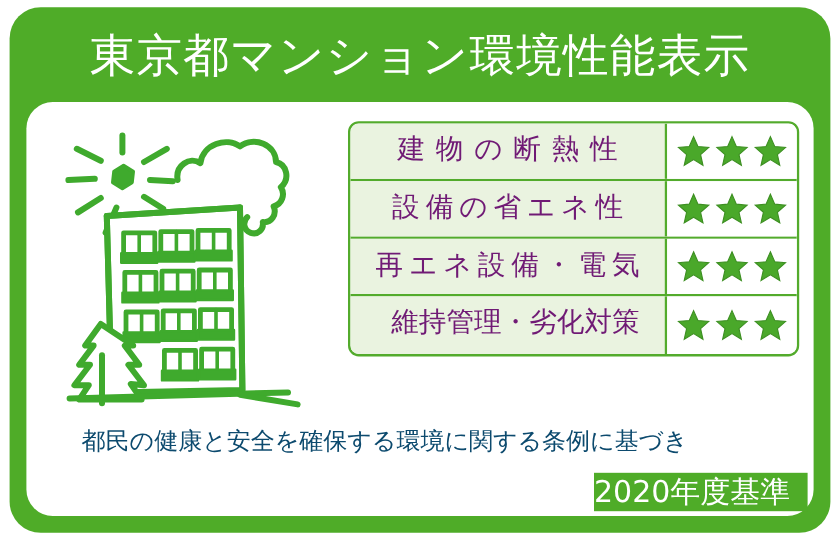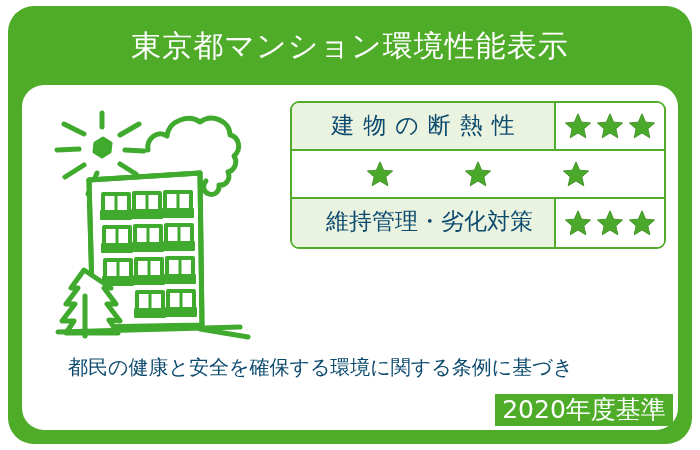--- a/index.html
+++ b/index.html
@@ -27,21 +27,21 @@
   }
 
   
   #label-title {
     position: absolute;
     left: 0;
     top: 16px;
     width: 684px;
     text-align: center;
     color: #ffffff;
-    font-size: 30px;
+    font-size: 38px;
     line-height: 48px;
     letter-spacing: 1px;
     font-weight: 500;
     white-space: nowrap;
   }
 
   
   #label-body {
     position: absolute;
     left: 14px;
@@ -81,21 +81,21 @@
     border-bottom: 2px solid #53ab2c;
     box-sizing: border-box;
   }
   .rating-row:last-child { border-bottom: none; }
 
   .rating-label {
     width: 264px;
     box-sizing: border-box;
     background: #eaf3e0;
     border-right: 2px solid #53ab2c;
-    color: #0c4a6e;
+    color: #701a75;
     font-size: 23px;
     line-height: 44px;
     text-align: center;
     white-space: nowrap;
     overflow: hidden;
   }
   .rating-label.sp-wide { letter-spacing: 9px; text-indent: 9px; }
   .rating-label.sp-mid  { letter-spacing: 5px; text-indent: 5px; }
   .rating-label.sp-none { letter-spacing: 0px; padding-left: 13px; }
   .rating-label.sp-huge { letter-spacing: 0px; }
@@ -128,21 +128,21 @@
   #standard-badge {
     position: absolute;
     left: 473px;
     top: 309px;
     width: 178px;
     height: 32px;
     background: #4fac28;
     color: #ffffff;
     font-size: 25px;
     line-height: 32px;
-    text-align: center;
+    text-align: left;
     white-space: nowrap;
     box-sizing: border-box;
   }
 </style>
 </head>
 <body>
 
 <div id="label-card">
 
   <div id="label-title">東京都マンション環境性能表示</div>
@@ -241,33 +241,48 @@
           <svg class="star" viewBox="0 0 24 24">
               <path d="M12 1.6l3.1 7.1 7.7.7-5.8 5.1 1.7 7.6L12 18l-6.7 4.1 1.7-7.6-5.8-5.1 7.7-.7z" fill="#4aa82a" stroke="#3d8f22" stroke-width="0.8"></path>
             </svg>
           <svg class="star" viewBox="0 0 24 24">
               <path d="M12 1.6l3.1 7.1 7.7.7-5.8 5.1 1.7 7.6L12 18l-6.7 4.1 1.7-7.6-5.8-5.1 7.7-.7z" fill="#4aa82a" stroke="#3d8f22" stroke-width="0.8"></path>
             </svg>
         </div>
       </div>
 
       <div class="rating-row">
+        <div class="rating-label sp-mid">設備の省エネ性</div>
         <div class="rating-stars">
           <svg class="star" viewBox="0 0 24 24">
               <path d="M12 1.6l3.1 7.1 7.7.7-5.8 5.1 1.7 7.6L12 18l-6.7 4.1 1.7-7.6-5.8-5.1 7.7-.7z" fill="#4aa82a" stroke="#3d8f22" stroke-width="0.8"></path>
             </svg>
           <svg class="star" viewBox="0 0 24 24">
               <path d="M12 1.6l3.1 7.1 7.7.7-5.8 5.1 1.7 7.6L12 18l-6.7 4.1 1.7-7.6-5.8-5.1 7.7-.7z" fill="#4aa82a" stroke="#3d8f22" stroke-width="0.8"></path>
             </svg>
           <svg class="star" viewBox="0 0 24 24">
               <path d="M12 1.6l3.1 7.1 7.7.7-5.8 5.1 1.7 7.6L12 18l-6.7 4.1 1.7-7.6-5.8-5.1 7.7-.7z" fill="#4aa82a" stroke="#3d8f22" stroke-width="0.8"></path>
             </svg>
         </div>
       </div>
 
+      <div class="rating-row">
+        <div class="rating-label sp-mid">再エネ設備・電気</div>
+        <div class="rating-stars">
+          <svg class="star" viewBox="0 0 24 24">
+              <path d="M12 1.6l3.1 7.1 7.7.7-5.8 5.1 1.7 7.6L12 18l-6.7 4.1 1.7-7.6-5.8-5.1 7.7-.7z" fill="#4aa82a" stroke="#3d8f22" stroke-width="0.8"></path>
+            </svg>
+          <svg class="star" viewBox="0 0 24 24">
+              <path d="M12 1.6l3.1 7.1 7.7.7-5.8 5.1 1.7 7.6L12 18l-6.7 4.1 1.7-7.6-5.8-5.1 7.7-.7z" fill="#4aa82a" stroke="#3d8f22" stroke-width="0.8"></path>
+            </svg>
+          <svg class="star" viewBox="0 0 24 24">
+              <path d="M12 1.6l3.1 7.1 7.7.7-5.8 5.1 1.7 7.6L12 18l-6.7 4.1 1.7-7.6-5.8-5.1 7.7-.7z" fill="#4aa82a" stroke="#3d8f22" stroke-width="0.8"></path>
+            </svg>
+        </div>
+      </div>
 
       <div class="rating-row">
         <div class="rating-label sp-none">維持管理・劣化対策</div>
         <div class="rating-stars">
           <svg class="star" viewBox="0 0 24 24">
               <path d="M12 1.6l3.1 7.1 7.7.7-5.8 5.1 1.7 7.6L12 18l-6.7 4.1 1.7-7.6-5.8-5.1 7.7-.7z" fill="#4aa82a" stroke="#3d8f22" stroke-width="0.8"></path>
             </svg>
           <svg class="star" viewBox="0 0 24 24">
               <path d="M12 1.6l3.1 7.1 7.7.7-5.8 5.1 1.7 7.6L12 18l-6.7 4.1 1.7-7.6-5.8-5.1 7.7-.7z" fill="#4aa82a" stroke="#3d8f22" stroke-width="0.8"></path>
             </svg>

